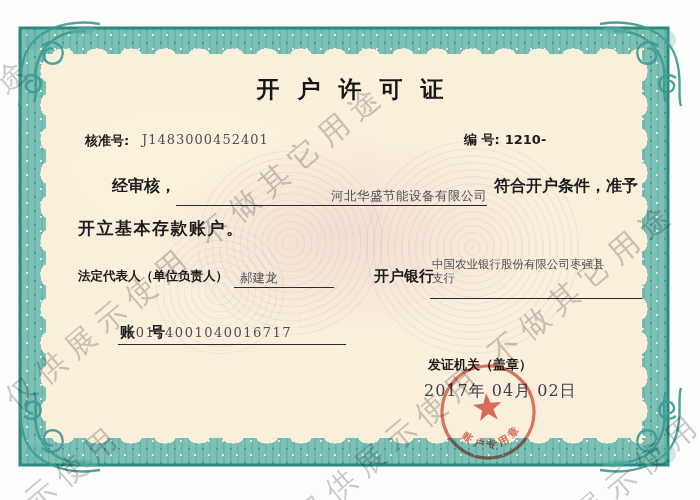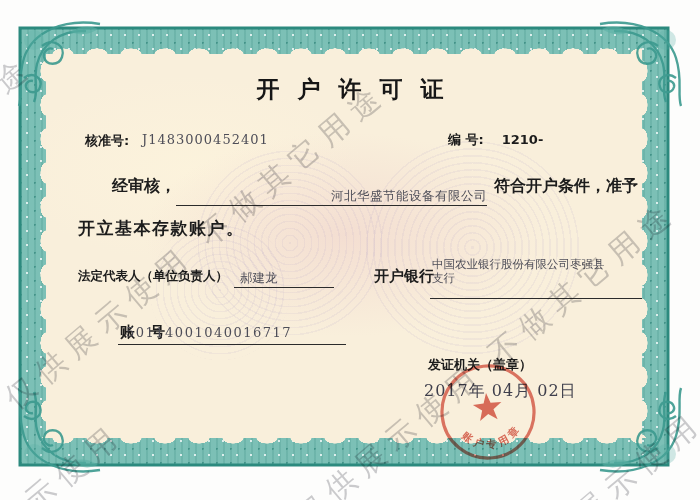--- a/index.html
+++ b/index.html
@@ -51,21 +51,21 @@
   
   .content{position:absolute;inset:0;z-index:5;color:#1c1c1c;}
   .abs{position:absolute;}
   .title{left:0;right:0;top:74px;text-align:center;font-size:23px;font-weight:bold;
     letter-spacing:18px;padding-left:18px;color:#161616;
     font-family:"DejaVu Serif","Liberation Serif",serif;}
   .lbl{font-weight:bold;color:#1c1c1c;}
   .val{font-family:"DejaVu Serif","Liberation Serif",serif;color:#4e4e58;}
   .row-approval{left:85px;top:132px;font-size:13px;text-align:center;}
   .approval-val{left:142px;top:132px;font-size:13px;letter-spacing:1px;}
-  .row-serial{left:448px;top:131px;font-size:13px;display:flex;gap:18px;align-items:baseline;}
+  .row-serial{left:464px;top:131px;font-size:13px;display:flex;gap:5px;align-items:baseline;}
   .serial-red{color:#c2362b;font-family:"DejaVu Serif","Liberation Serif",serif;
     letter-spacing:3px;font-weight:bold;font-size:13.5px;}
   .body-prefix{left:112px;top:176px;font-size:16px;}
   .company-line{left:176px;top:180px;width:311px;height:26px;border-bottom:1.5px solid #2b2b2b;
     font-size:12.5px;text-align:right;padding:8px 0 0 6px;box-sizing:border-box;letter-spacing:.5px;}
   .body-suffix{left:494px;top:176px;font-size:16px;white-space:nowrap;}
   .body-line2{left:78px;top:217px;font-size:17px;letter-spacing:1.5px;}
   .rep-label{left:78px;top:268px;font-size:12.5px;}
   .rep-line{left:234px;top:266px;width:100px;height:22px;border-bottom:1.5px solid #2b2b2b;
     font-size:12.5px;padding:4px 0 0 6px;box-sizing:border-box;}

